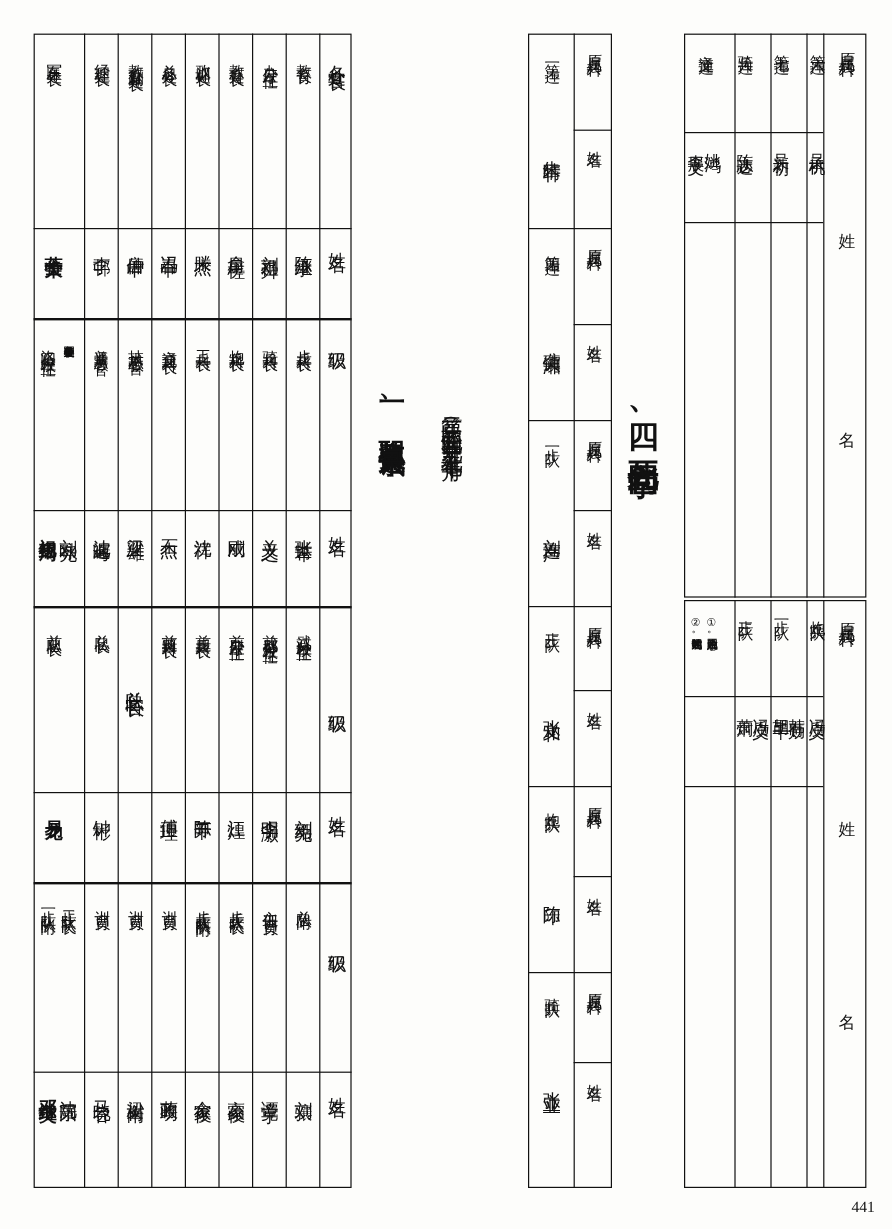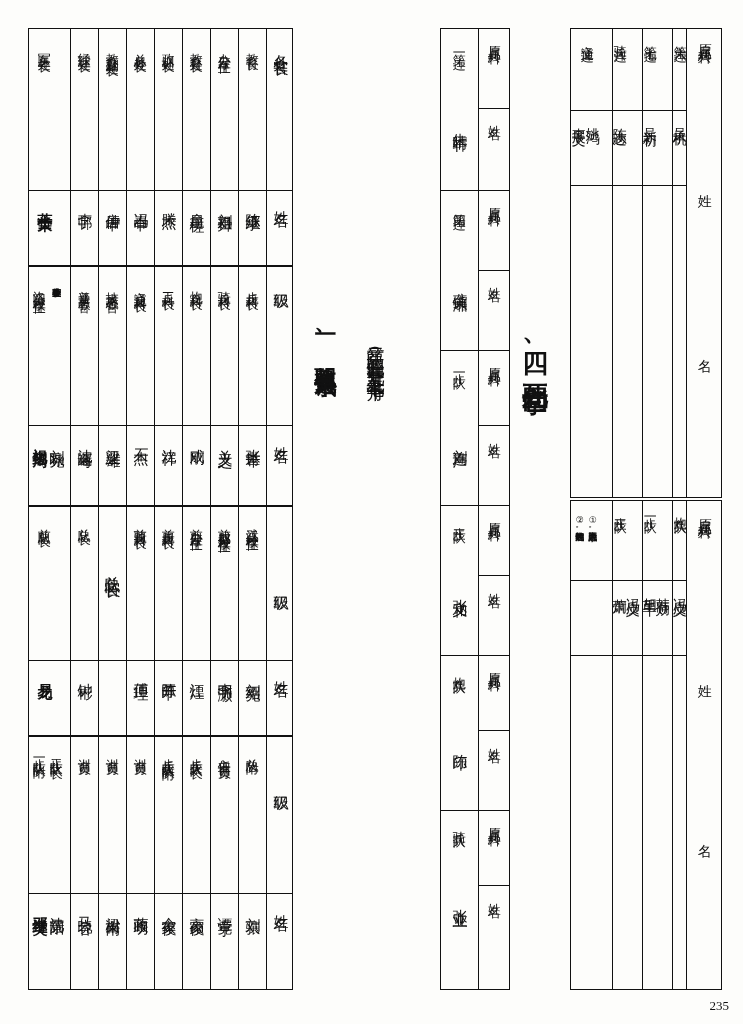--- a/index.html
+++ b/index.html
@@ -524,15 +524,15 @@
   <div class="cell" style="left:72px;top:902px;width:24px;height:62px;">
       <span class="v t15">马晓谷</span>
     </div>
   <div class="cell" style="left:44px;top:902px;width:24px;height:62px;">
       <span class="v t15">沈景阳</span>
     </div>
   <div class="cell" style="left:32px;top:902px;width:14px;height:62px;">
       <span class="v t15 bold">邓继英</span>
     </div>
 
-  <div class="pagenum">235</div>
+  <div class="pagenum">441</div>
 
 </div>
 
 </body></html>

